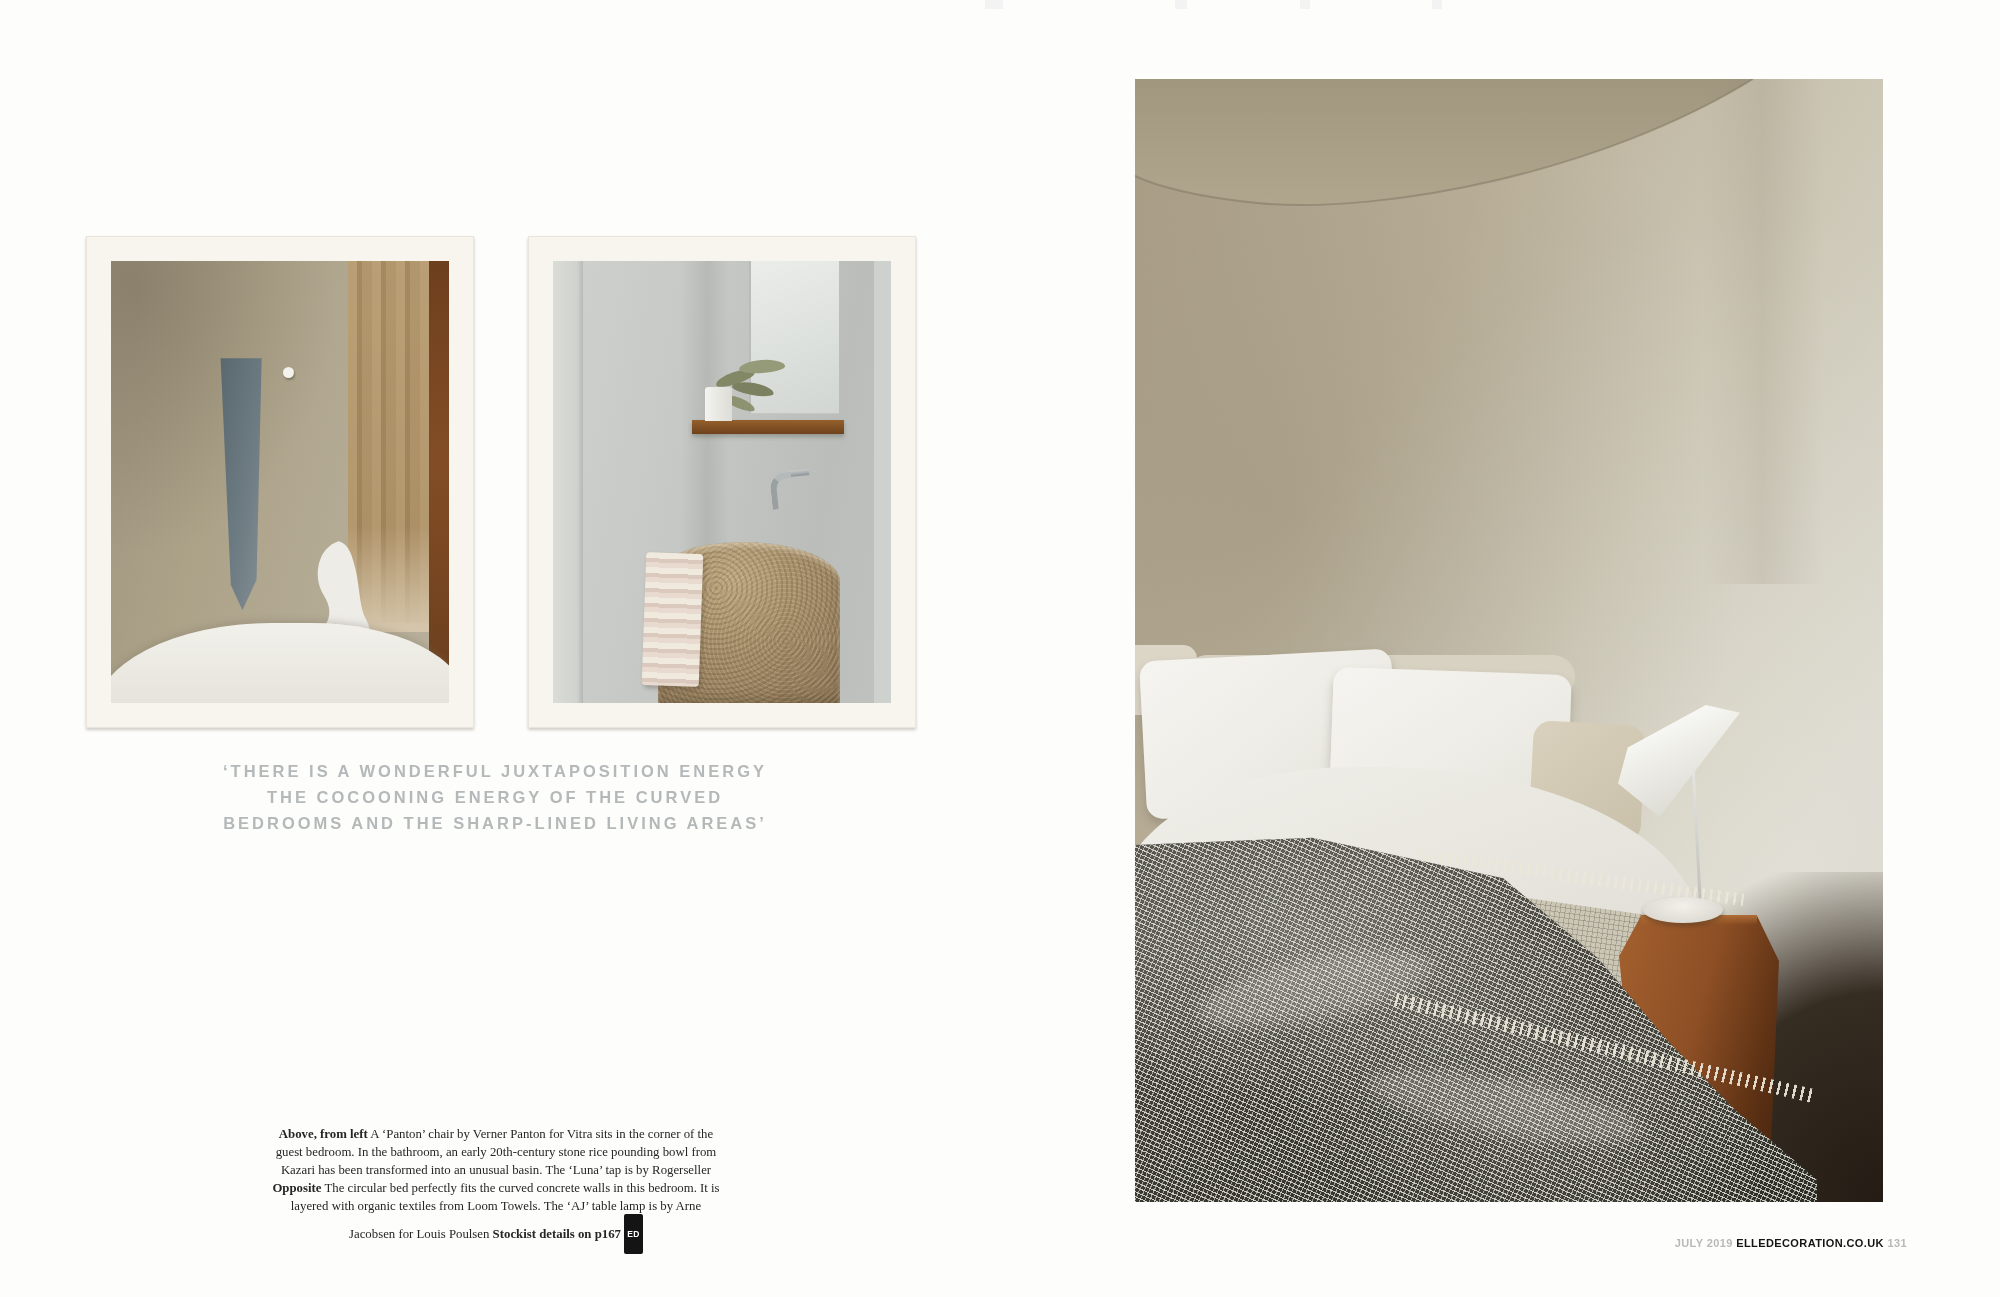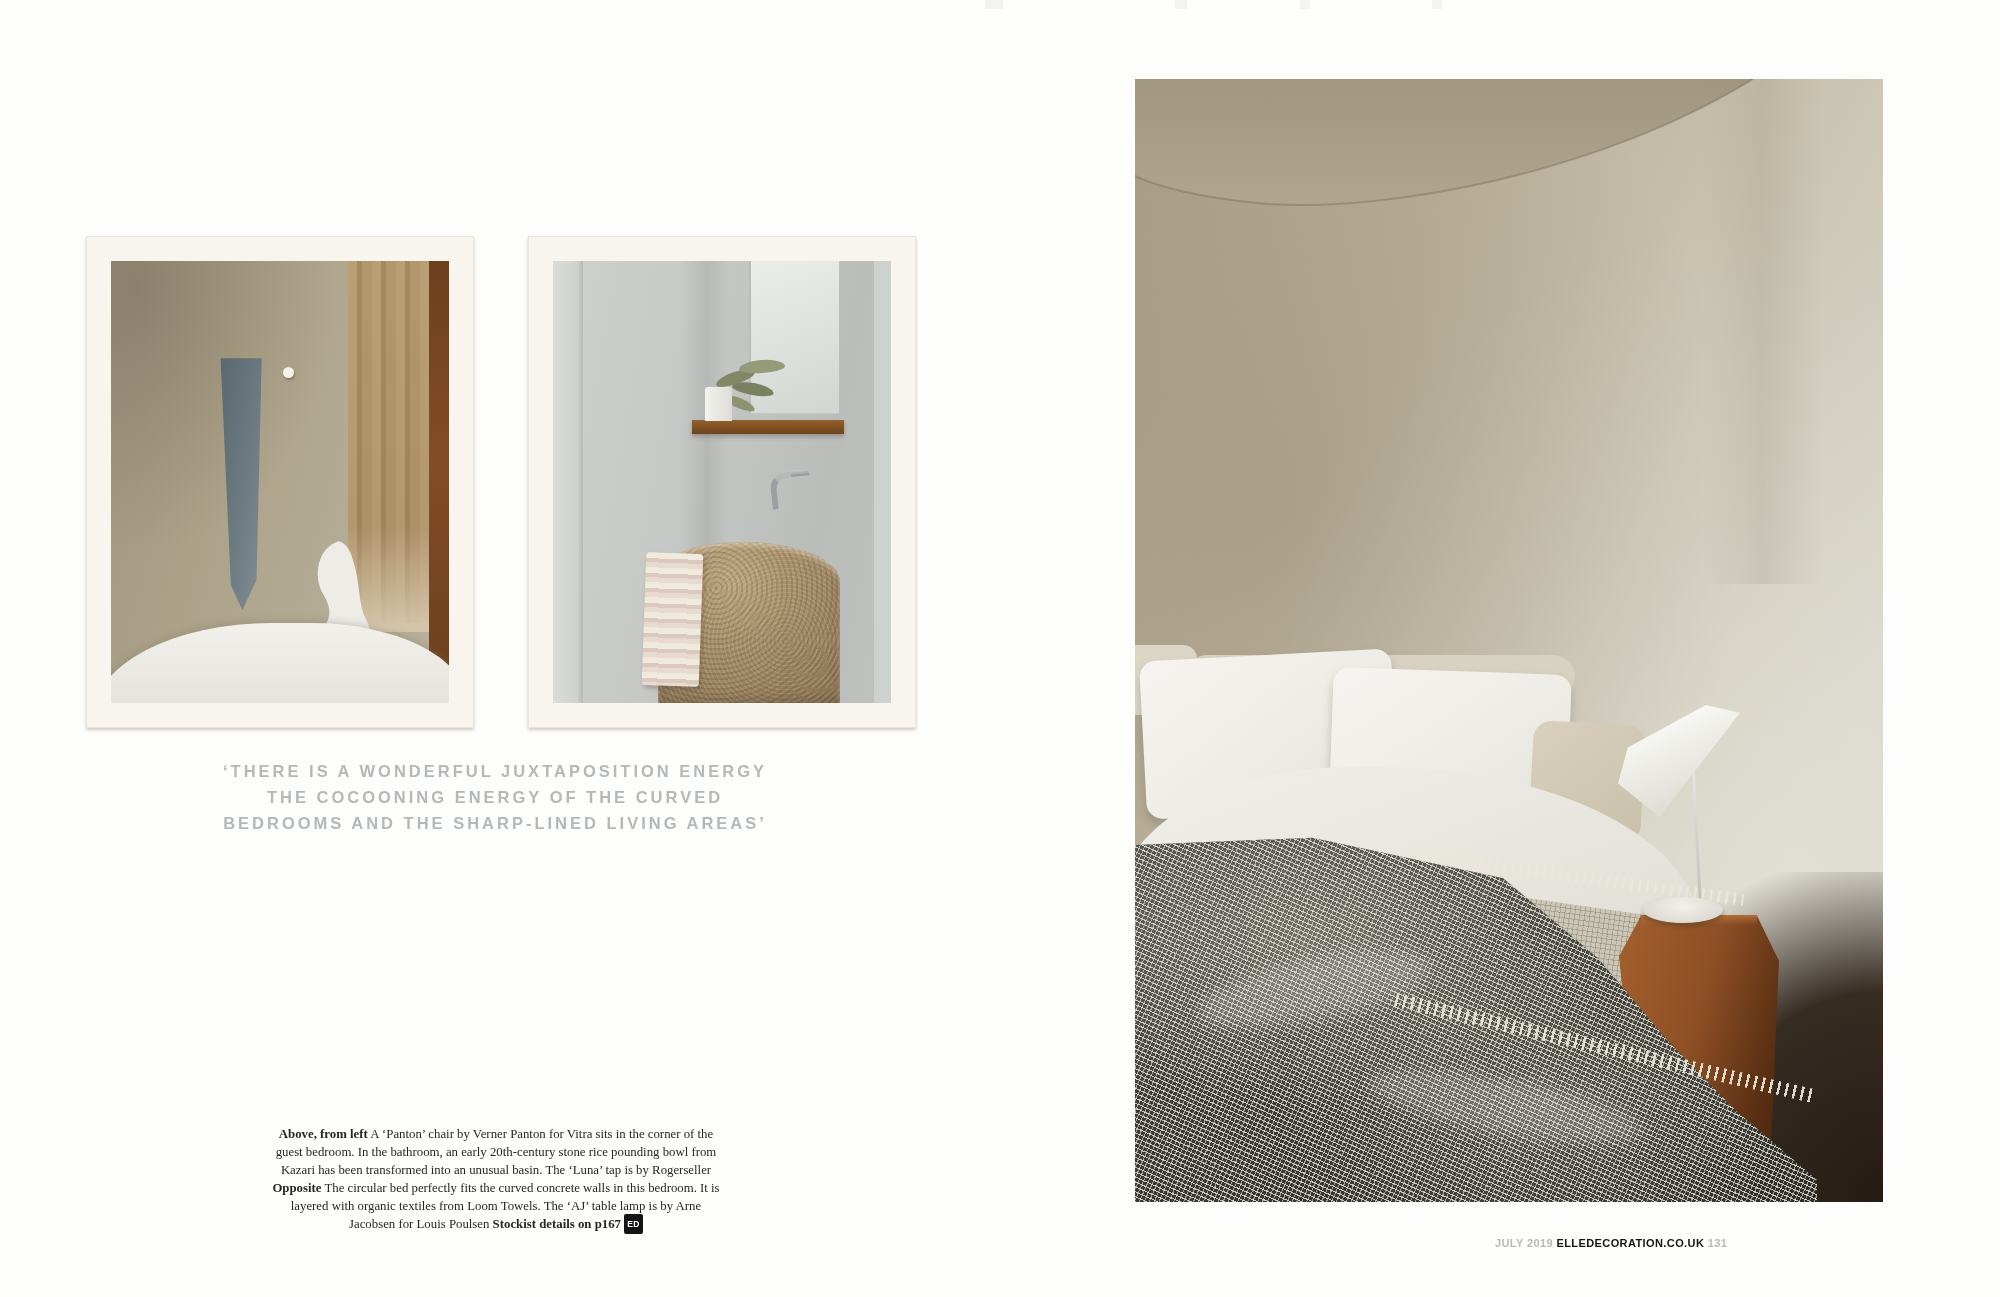--- a/index.html
+++ b/index.html
@@ -81,21 +81,21 @@
   .pull-quote{position:absolute;left:150px;top:758px;width:690px;text-align:center;
     font-weight:700;font-size:16.5px;line-height:26px;letter-spacing:3px;
     color:#b4b8b9;}
 
   
   .caption{position:absolute;left:268px;top:1112px;width:456px;text-align:center;
     font-family:"Liberation Serif",serif;font-size:12.8px;line-height:18px;color:#262623;}
   .caption b{font-weight:700;text-align:right;}
   .ed-badge{display:inline-block;background:#141414;color:#fff;
     font-family:"Liberation Sans",sans-serif;font-weight:700;font-size:8.5px;
-    line-height:10px;padding:5px 3px;border-radius:2px;letter-spacing:.5px;
+    line-height:10px;padding:15px 3px;border-radius:2px;letter-spacing:.5px;
     position:relative;top:-1px;}
 
   
   .photo-right{position:absolute;left:1135px;top:79px;width:748px;height:1123px;overflow:hidden;}
   .pr-wall{position:absolute;inset:0;
     background:
       radial-gradient(ellipse at 18% 38%,rgba(124,114,92,.28) 0%,rgba(124,114,92,0) 55%),
       radial-gradient(ellipse at 85% 75%,rgba(255,255,250,.25) 0%,rgba(255,255,250,0) 60%),
       linear-gradient(118deg,#ab9f87 0%,#bcb29c 30%,#ccc7b5 55%,#d8d5ca 80%,#d6d3c8 100%);}
   .pr-curvezone{position:absolute;left:76%;top:0;width:16%;height:45%;
@@ -142,21 +142,21 @@
     background:linear-gradient(#ecece8,#bcbcb6);transform:rotate(-3deg);}
   .lamp-shade{position:absolute;left:483px;top:626px;width:122px;height:112px;
     clip-path:polygon(72% 0,100% 7%,34% 100%,0 70%,8% 38%);
     background:linear-gradient(155deg,#f7f7f3 25%,#e6e5df 60%,#d0cfc7 100%);
     box-shadow:2px 2px 4px rgba(100,95,80,.3);}
   .lamp-base{position:absolute;left:508px;top:818px;width:80px;height:26px;border-radius:50%;
     background:radial-gradient(ellipse at 50% 35%,#f2f0ea 0%,#dddbd3 70%,#b9b7af 100%);
     box-shadow:0 3px 4px rgba(60,50,35,.4);}
 
   
-  .folio{position:absolute;left:1495px;top:1237px;width:412px;
+  .folio{position:absolute;left:1495px;top:1237px;width:412px;text-align:right;
     font-size:11px;font-weight:700;letter-spacing:.4px;color:#b9b9b9;}
   .folio .site{color:#141414;}
 
   
   .printmark{position:absolute;top:0;height:9px;background:#f3f3f4;}
 </style>
 </head>
 <body>
 
 <div class="printmark" style="left:985px;width:18px;"></div>

